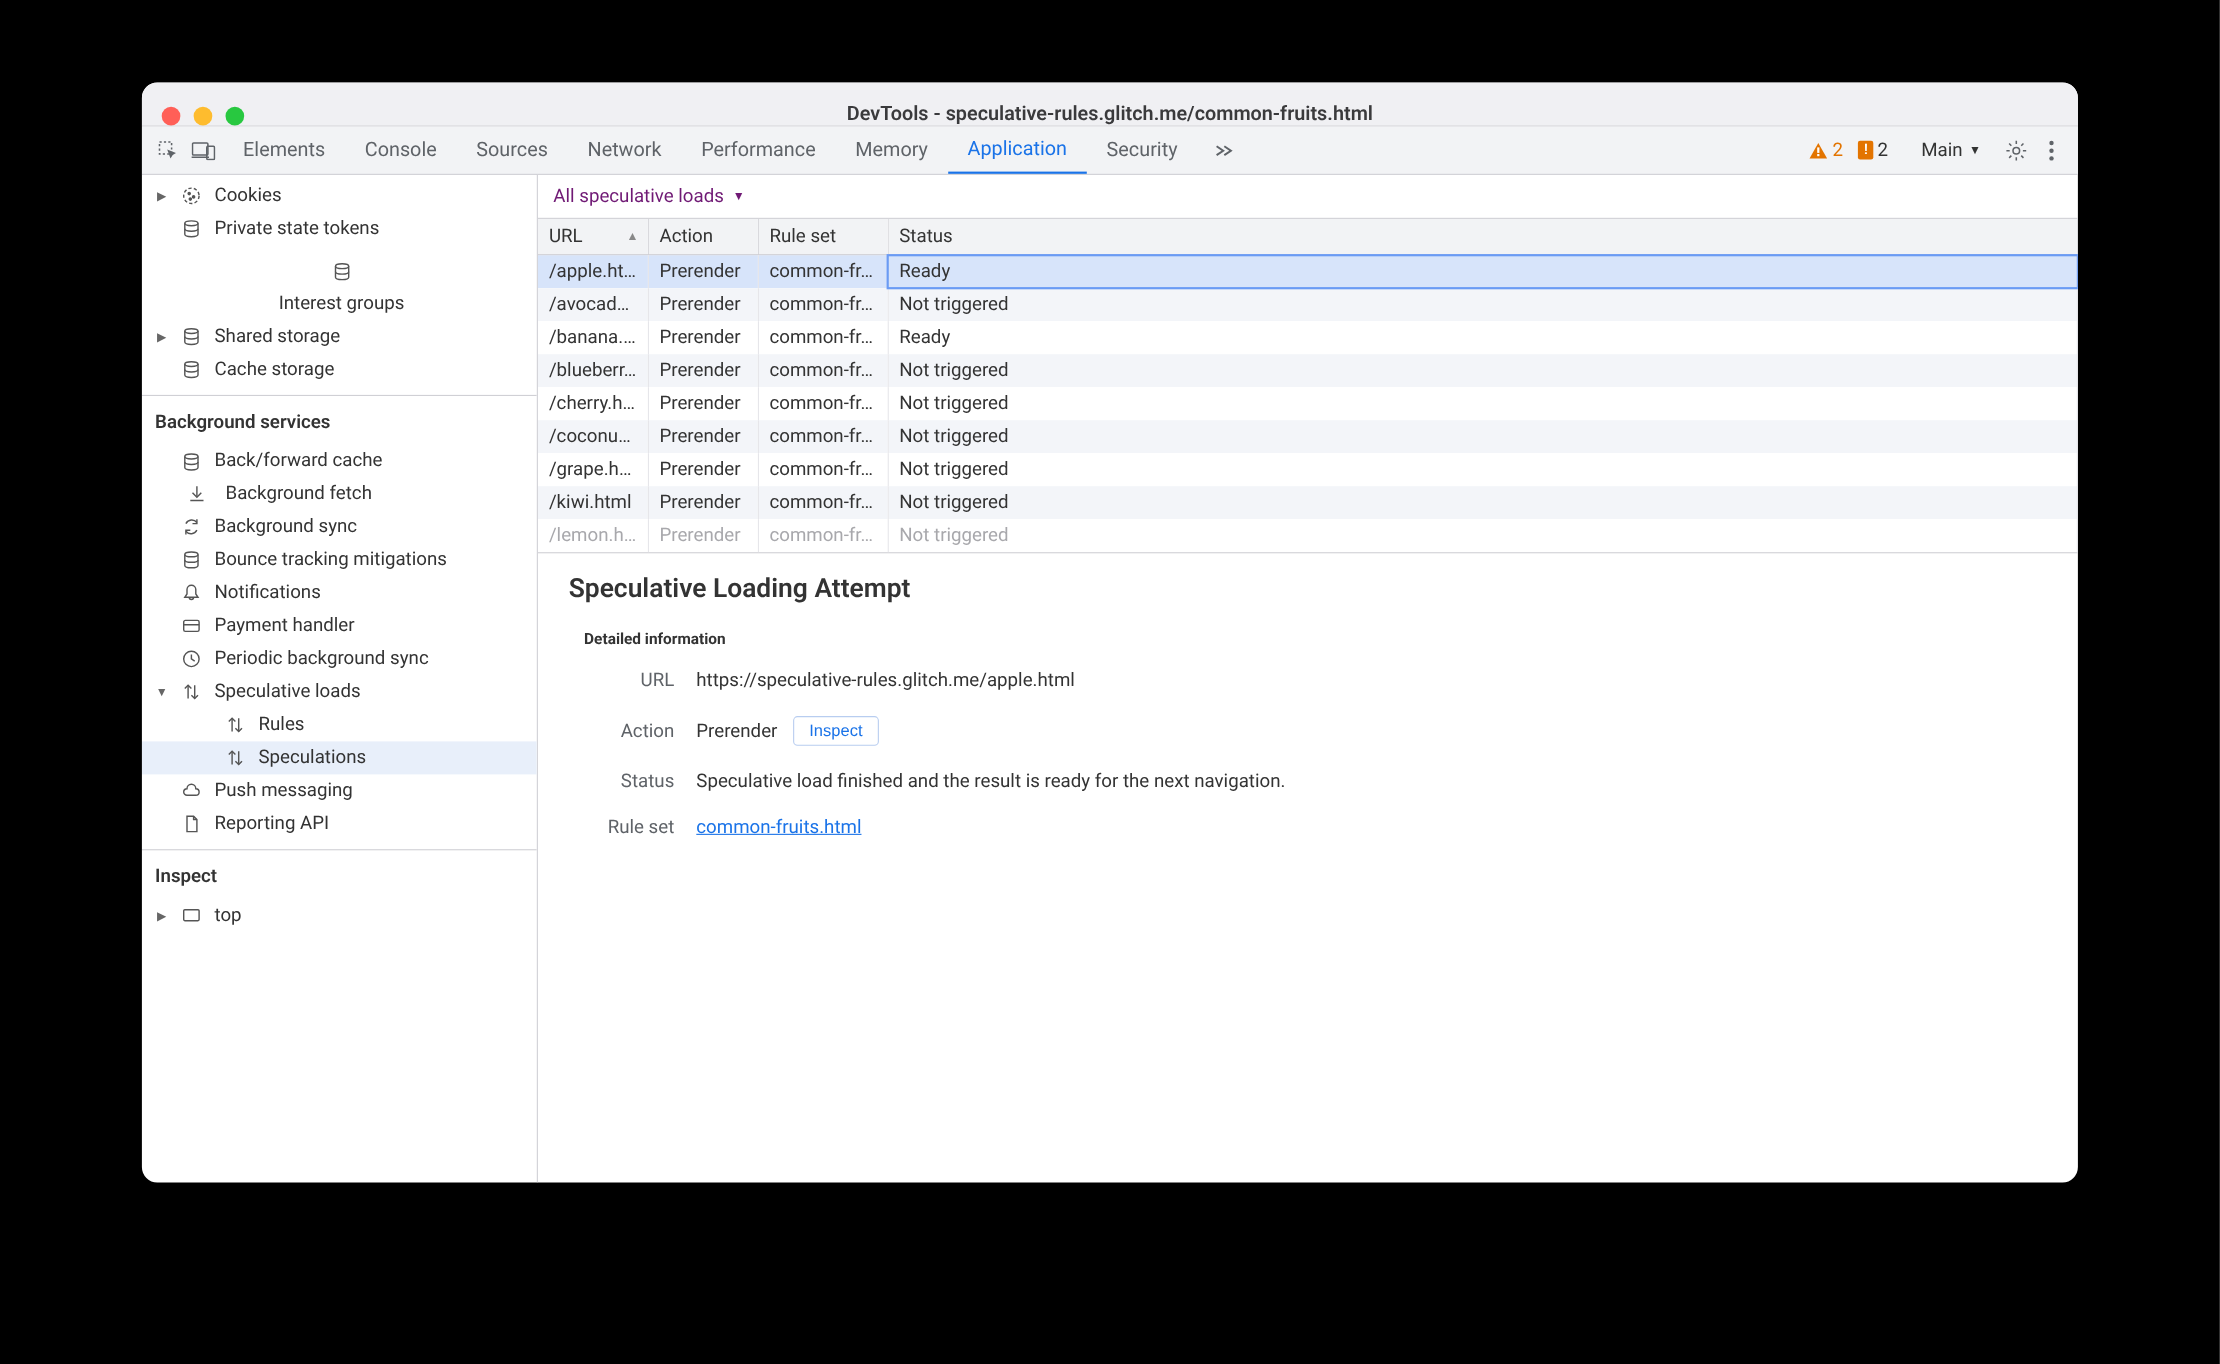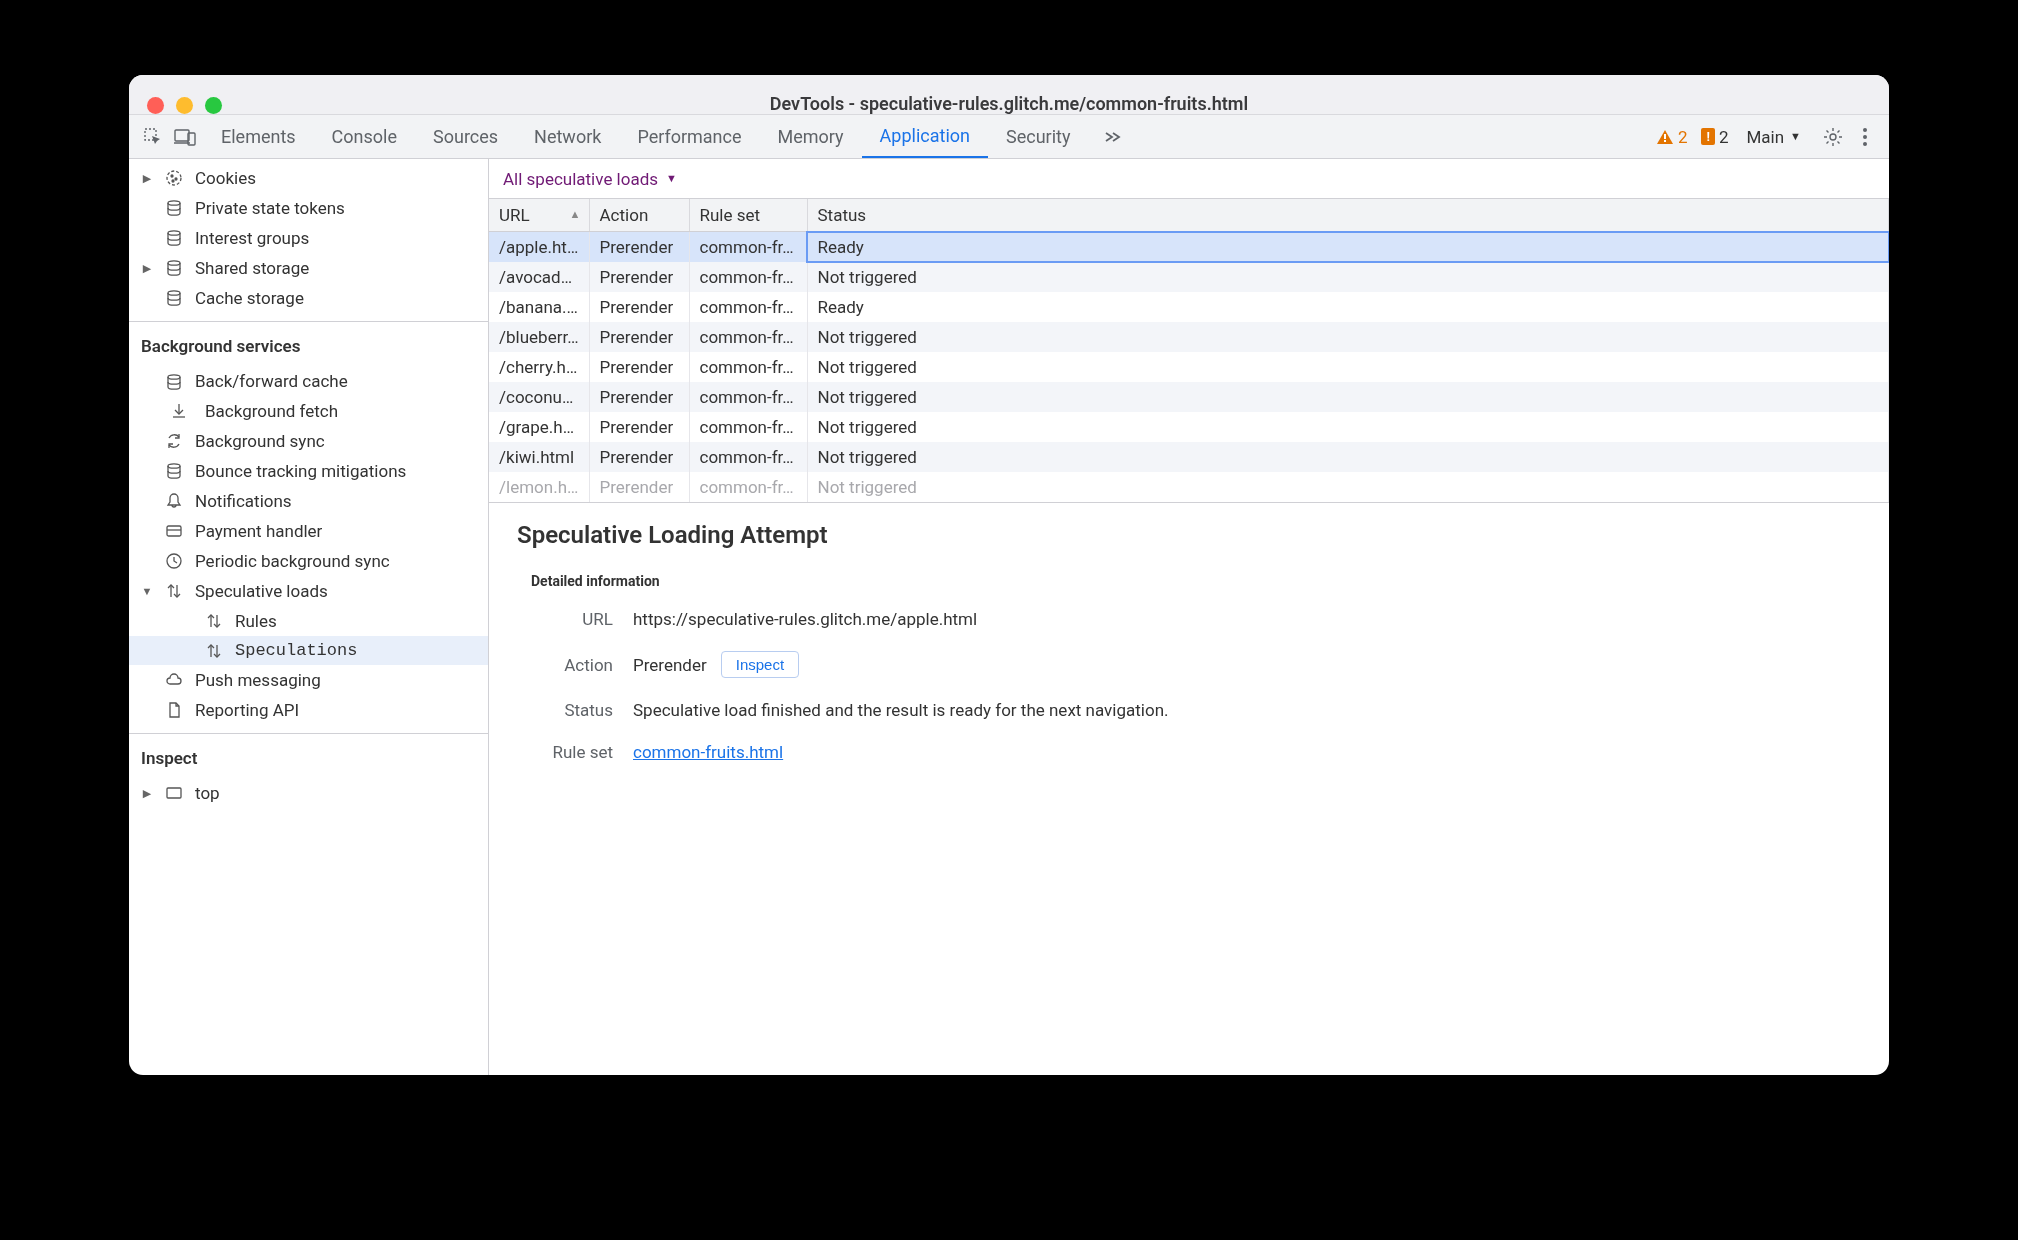--- a/index.html
+++ b/index.html
@@ -62,21 +62,21 @@
     width:360px;border-right:1px solid #d0d0d5;
     overflow:hidden;
     font-size:17px;color:#333;
     display:flex;flex-direction:column;
   }
   .side-section{padding:4px 0;}
   .side-title{font-weight:600;color:#333;padding:10px 10px 6px 12px;font-size:17px;}
   .side-item{display:flex;align-items:center;gap:10px;padding:5px 8px 5px 12px;cursor:pointer;}
   .side-item .chev{width:12px;text-align:center;color:#666;font-size:11px;}
   .side-item .iconw{width:22px;display:flex;justify-content:center;color:#555;}
-  .side-item.sel{background:#e8effa;font-family:Liberation Mono, monospace;}
+  .side-item.sel{background:#e8effa;}
   .side-divider{height:1px;background:#d0d0d5;margin:4px 0;}
   .content{flex:1;display:flex;flex-direction:column;min-width:0;}
   .filter{height:40px;border-bottom:1px solid #d0d0d5;display:flex;align-items:center;padding:0 14px;gap:8px;font-size:17px;color:#701a75;}
   .tablewrap{border-bottom:1px solid #d0d0d5;position:relative;}
   table{width:100%;border-collapse:collapse;table-layout:fixed;font-size:17px;}
   th{background:#f2f3f5;text-align:left;font-weight:400;color:#333;padding:6px 10px;border-right:1px solid #d9d9dd;border-bottom:1px solid #d0d0d5;position:relative;}
   th .sort{font-size:11px;color:#888;position:absolute;right:8px;top:9px;}
   td{padding:5px 10px;border-right:1px solid #e6e6ea;white-space:nowrap;overflow:hidden;text-overflow:ellipsis;color:#333;}
   tr.even td{background:#f3f5f9;}
   tr.sel td{background:#d7e4fa;}
@@ -143,21 +143,21 @@
           <path d="M9 1 L17 15 H1 Z" fill="#e37400"></path>
           <rect x="8" y="5" width="2" height="5" fill="#fff"></rect>
           <rect x="8" y="11" width="2" height="2" fill="#fff"></rect>
         </svg>
       <span>2</span>
     </div>
     <div class="warn" style="margin-left:10px">
       <span class="warn-badge">!</span>
       <span style="color:#333">2</span>
     </div>
-    <div class="target" style="margin-left:14px">
+    <div class="target" style="margin-left:26px">
       <span>Main</span>
       <span class="tri">▼</span>
     </div>
     <div class="tab-icon gear" style="margin-left:14px">
       <svg width="20" height="20" viewBox="0 0 20 20" fill="none" stroke="currentColor" stroke-width="1.4">
         <circle cx="10" cy="10" r="3"></circle>
         <path d="M10 1v3M10 16v3M1 10h3M16 10h3M3.5 3.5l2 2M14.5 14.5l2 2M16.5 3.5l-2 2M5.5 14.5l-2 2"></path>
       </svg>
     </div>
     <div class="tab-icon more">
@@ -188,21 +188,21 @@
             <span class="chev"></span>
             <span class="iconw">
               <svg width="18" height="18" viewBox="0 0 18 18" fill="none" stroke="currentColor" stroke-width="1.3">
                 <ellipse cx="9" cy="4" rx="6" ry="2.2"></ellipse>
                 <path d="M3 4v10c0 1.2 2.7 2.2 6 2.2s6-1 6-2.2V4"></path>
                 <path d="M3 9c0 1.2 2.7 2.2 6 2.2s6-1 6-2.2"></path>
               </svg>
             </span>
             <span>Private state tokens</span>
           </div>
-          <div class="side-item" style="padding-left: 12px;">
+          <div class="side-item" style="padding-left: 12px; flex-direction: column;">
             <span class="chev"></span>
             <span class="iconw">
               <svg width="18" height="18" viewBox="0 0 18 18" fill="none" stroke="currentColor" stroke-width="1.3">
                 <ellipse cx="9" cy="4" rx="6" ry="2.2"></ellipse>
                 <path d="M3 4v10c0 1.2 2.7 2.2 6 2.2s6-1 6-2.2V4"></path>
                 <path d="M3 9c0 1.2 2.7 2.2 6 2.2s6-1 6-2.2"></path>
               </svg>
             </span>
             <span>Interest groups</span>
           </div>

